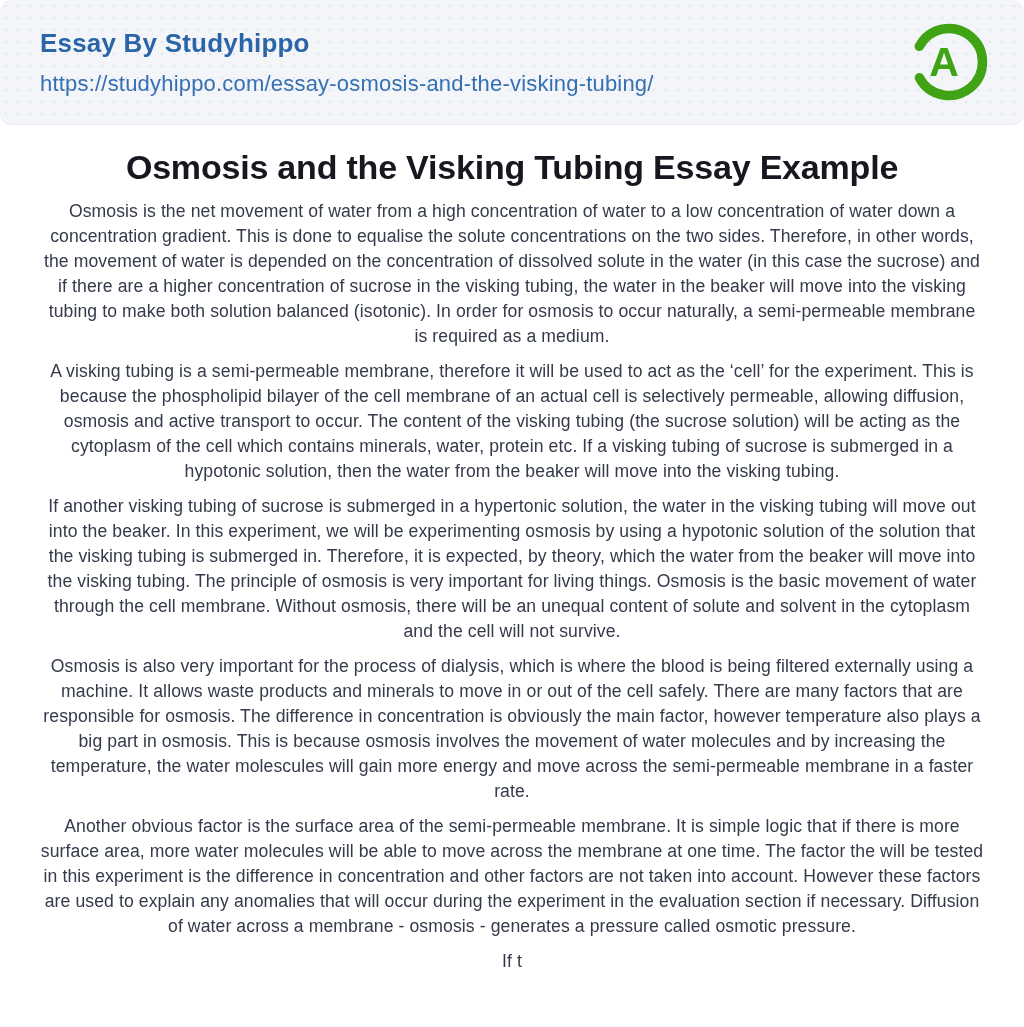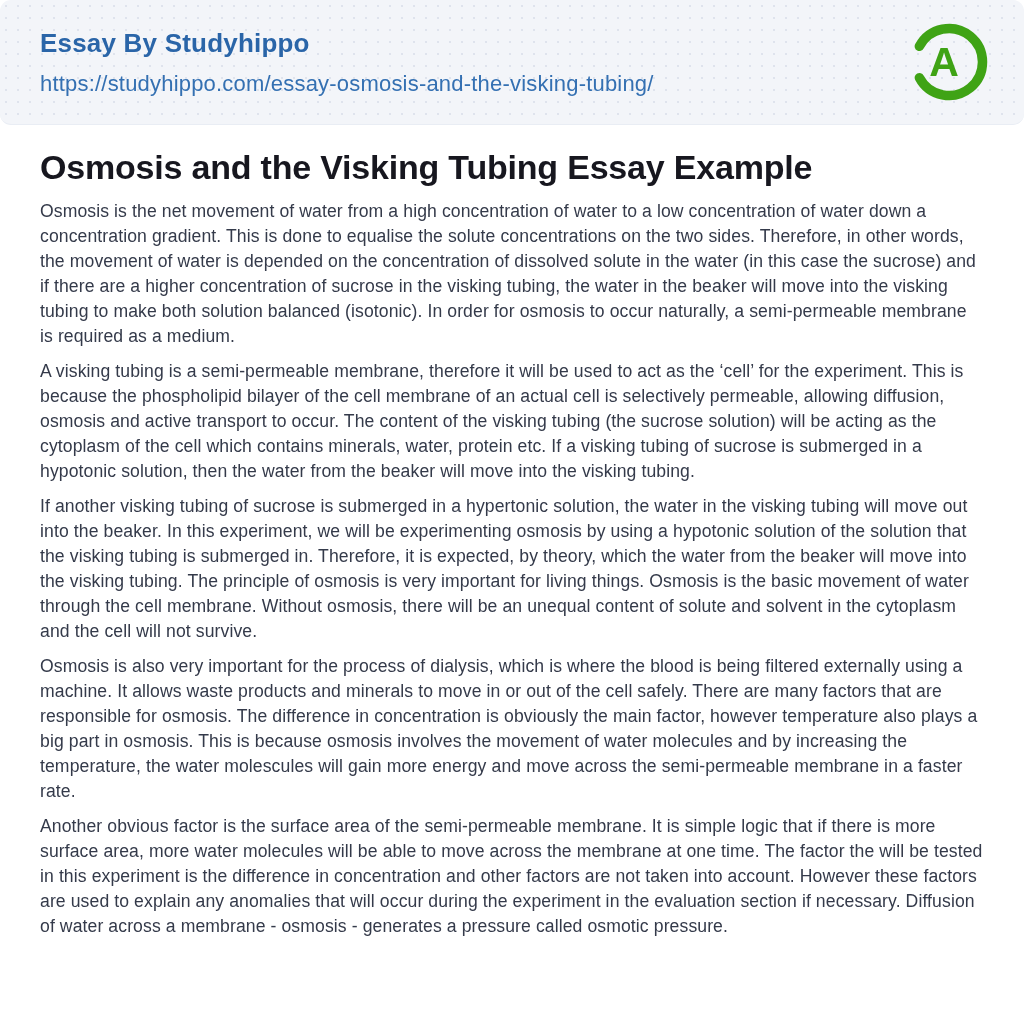--- a/index.html
+++ b/index.html
@@ -41,21 +41,21 @@
     cursor: pointer;
     letter-spacing: 0.2px;
   }
   .logo { width: 82px; height: 82px; flex: 0 0 auto; cursor: pointer; }
   .logo text {
     font-family: "Liberation Sans", sans-serif;
     font-weight: bold;
   }
 
   
-  .article { padding: 22px 40px 0 40px; }
+  .article { padding: 22px 40px 0 40px; text-align: center; }
   .article-title {
     margin: 0 0 12px 0;
     font-size: 34px;
     line-height: 40px;
     font-weight: bold;
     color: #17171f;
     letter-spacing: -0.2px;
   }
   .article p {
     margin: 8px 0 10px 0;
@@ -83,15 +83,16 @@
   </header>
 
   <main class="article">
     <h1 class="article-title">Osmosis and the Visking Tubing Essay Example</h1>
 
     <p>Osmosis is the net movement of water from a high concentration of water to a low concentration of water down a concentration gradient. This is done to equalise the solute concentrations on the two sides. Therefore, in other words, the movement of water is depended on the concentration of dissolved solute in the water (in this case the sucrose) and if there are a higher concentration of sucrose in the visking tubing, the water in the beaker will move into the visking tubing to make both solution balanced (isotonic). In order for osmosis to occur naturally, a semi-permeable membrane is required as a medium.</p>
     <p>A visking tubing is a semi-permeable membrane, therefore it will be used to act as the ‘cell’ for the experiment. This is because the phospholipid bilayer of the cell membrane of an actual cell is selectively permeable, allowing diffusion, osmosis and active transport to occur. The content of the visking tubing (the sucrose solution) will be acting as the cytoplasm of the cell which contains minerals, water, protein etc. If a visking tubing of sucrose is submerged in a hypotonic solution, then the water from the beaker will move into the visking tubing.</p>
     <p>If another visking tubing of sucrose is submerged in a hypertonic solution, the water in the visking tubing will move out into the beaker. In this experiment, we will be experimenting osmosis by using a hypotonic solution of the solution that the visking tubing is submerged in. Therefore, it is expected, by theory, which the water from the beaker will move into the visking tubing. The principle of osmosis is very important for living things. Osmosis is the basic movement of water through the cell membrane. Without osmosis, there will be an unequal content of solute and solvent in the cytoplasm and the cell will not survive.</p>
     <p>Osmosis is also very important for the process of dialysis, which is where the blood is being filtered externally using a machine. It allows waste products and minerals to move in or out of the cell safely. There are many factors that are responsible for osmosis. The difference in concentration is obviously the main factor, however temperature also plays a big part in osmosis. This is because osmosis involves the movement of water molecules and by increasing the temperature, the water molescules will gain more energy and move across the semi-permeable membrane in a faster rate.</p>
     <p>Another obvious factor is the surface area of the semi-permeable membrane. It is simple logic that if there is more surface area, more water molecules will be able to move across the membrane at one time. The factor the will be tested in this experiment is the difference in concentration and other factors are not taken into account. However these factors are used to explain any anomalies that will occur during the experiment in the evaluation section if necessary. Diffusion of water across a membrane - osmosis - generates a pressure called osmotic pressure.</p>
+    <p>If t</p>
   </main>
 
 </div>
 
 </body></html>

